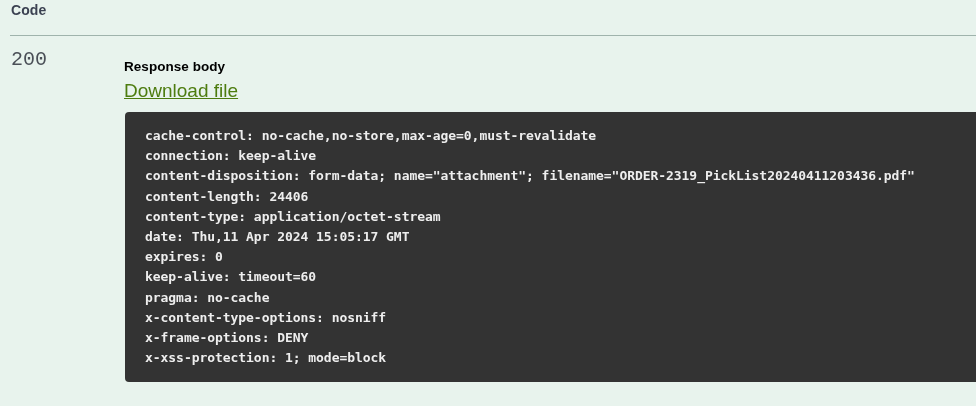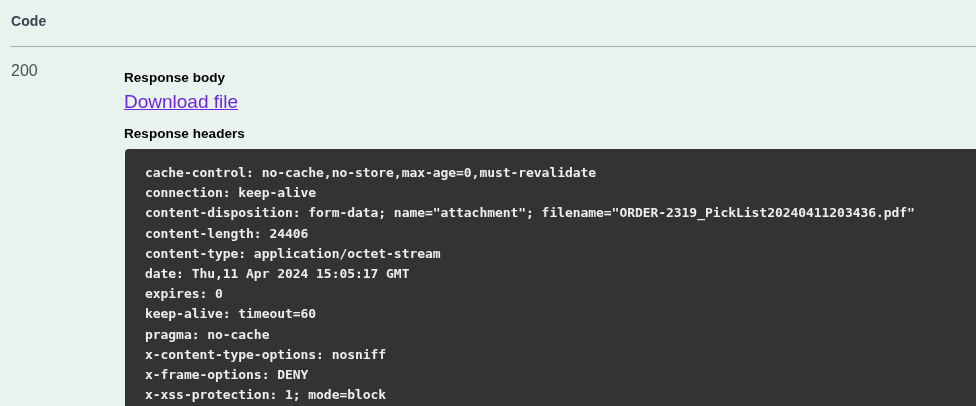--- a/index.html
+++ b/index.html
@@ -16,21 +16,21 @@
   }
 
   .responses-table {
     width: 976px;
     position: relative;
   }
 
   .table-head {
     display: flex;
     align-items: flex-start;
-    padding: 12px 0 0 0;
+    padding: 1px 0 0 0;
   }
 
   .col-code {
     width: 117px;
     flex: 0 0 117px;
     padding-left: 11px;
     box-sizing: border-box;
   }
 
   .col-details {
@@ -54,24 +54,24 @@
     width: 966px;
   }
 
   .table-body-row {
     display: flex;
     align-items: flex-start;
     padding-top: 14px;
   }
 
   .code-value {
-    font-size: 16px;
+    font-size: 20px;
     color: #4a4f57;
     line-height: 20px;
-    font-family: Liberation Sans, sans-serif;
+    font-family: Liberation Mono, monospace;
   }
 
   .details-cell {
     flex: 1 1 auto;
     padding-left: 7px;
     box-sizing: border-box;
     padding-top: 8px;
   }
 
   .section-label {
@@ -80,21 +80,21 @@
     color: #000000;
     line-height: 18px;
     margin: 0;
     letter-spacing: 0.05px;
   }
 
   .download-link {
     display: inline-block;
     font-size: 19px;
     line-height: 24px;
-    color: #6d28d9;
+    color: #4d7c0f;
     text-decoration: underline;
     margin-top: 3px;
     margin-bottom: 9px;
     cursor: pointer;
     font-family: "Liberation Sans", sans-serif;
   }
 
   .headers-label {
     margin-top: 2px;
     margin-bottom: 6px;
@@ -138,21 +138,20 @@
     <div class="col-code">
       <div class="code-value">200</div>
     </div>
 
     <div class="details-cell">
 
       <div class="section-label">Response body</div>
 
       <a class="download-link" href="#">Download file</a>
 
-      <div class="section-label headers-label">Response headers</div>
 
       <div class="headers-block">
         <div class="header-line">cache-control: no-cache,no-store,max-age=0,must-revalidate</div>
         <div class="header-line">connection: keep-alive</div>
         <div class="header-line">content-disposition: form-data; name="attachment"; filename="ORDER-2319_PickList20240411203436.pdf"</div>
         <div class="header-line">content-length: 24406</div>
         <div class="header-line">content-type: application/octet-stream</div>
         <div class="header-line">date: Thu,11 Apr 2024 15:05:17 GMT</div>
         <div class="header-line">expires: 0</div>
         <div class="header-line">keep-alive: timeout=60</div>

